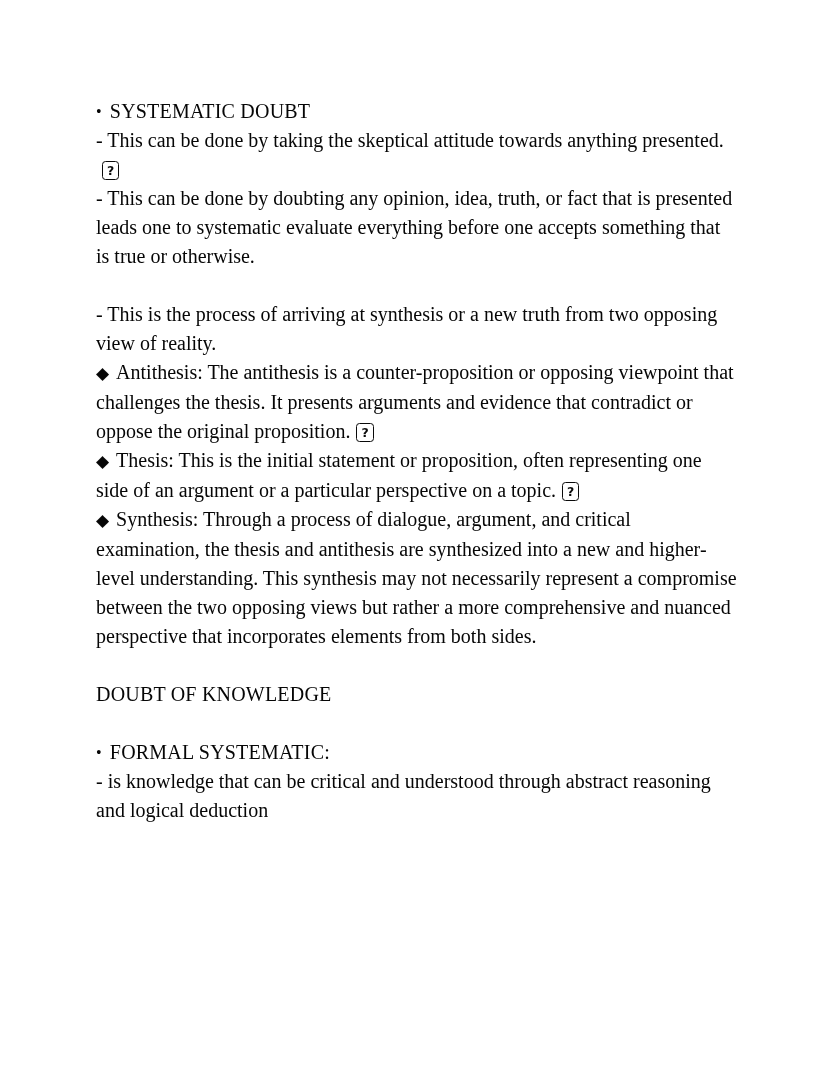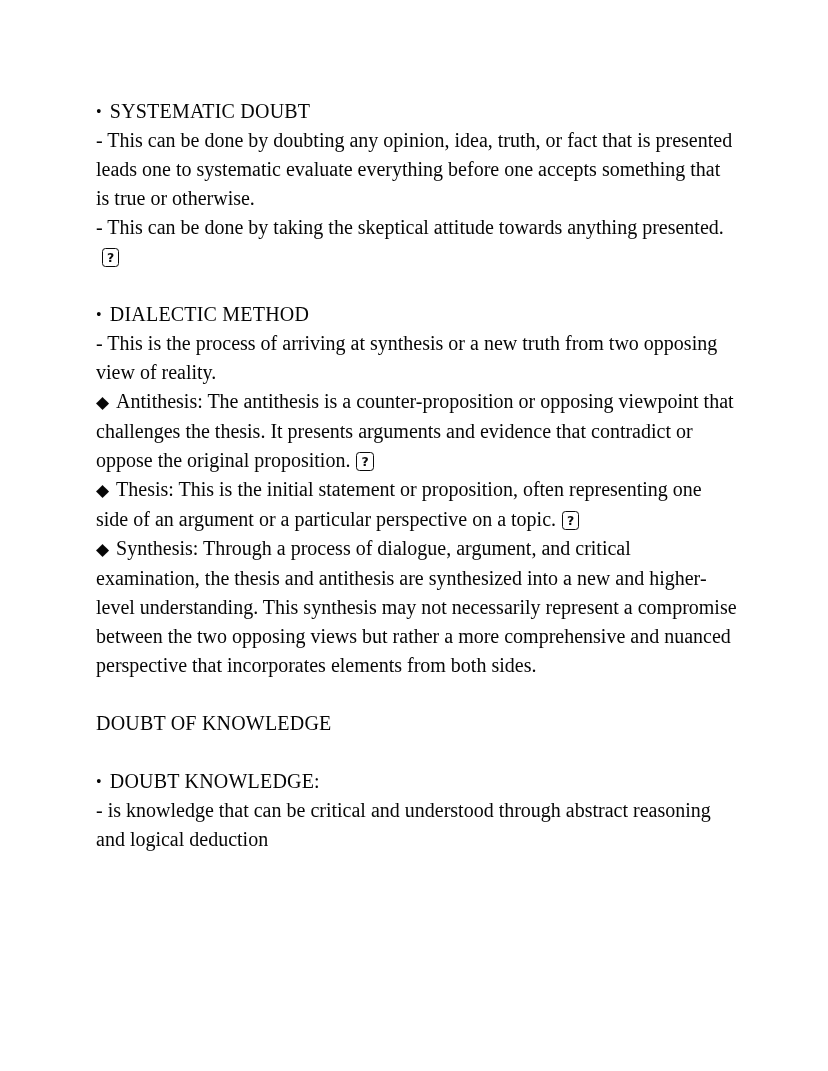--- a/index.html
+++ b/index.html
@@ -68,33 +68,32 @@
   }
 </style>
 </head>
 <body>
 
 <div class="page">
   <div class="content">
 
     <section class="block">
       <h2><span class="bullet">•</span><span>SYSTEMATIC DOUBT</span></h2>
+      <p><span>- This can be done by taking the skeptical attitude towards anything presented.</span><span class="tofu">?</span></p>
       <p><span>- This can be done by doubting any opinion, idea, truth, or fact that is presented leads one to systematic evaluate everything before one accepts something that is true or otherwise.</span></p>
-      <p><span>- This can be done by taking the skeptical attitude towards anything presented.</span><span class="tofu">?</span></p>
     </section>
 
     <section class="block">
-      <h2><span class="bullet">•</span><span>DIALECTIC METHOD</span></h2>
       <p><span>- This is the process of arriving at synthesis or a new truth from two opposing view of reality.</span></p>
       <p><span class="diamond">◆</span><span>Antithesis: The antithesis is a counter-proposition or opposing viewpoint that challenges the thesis. It presents arguments and evidence that contradict or oppose the original proposition.</span><span class="tofu">?</span></p>
       <p><span class="diamond">◆</span><span>Thesis: This is the initial statement or proposition, often representing one side of an argument or a particular perspective on a topic.</span><span class="tofu">?</span></p>
       <p><span class="diamond">◆</span><span>Synthesis: Through a process of dialogue, argument, and critical examination, the thesis and antithesis are synthesized into a new and higher-level understanding. This synthesis may not necessarily represent a compromise between the two opposing views but rather a more comprehensive and nuanced perspective that incorporates elements from both sides.</span></p>
     </section>
 
     <h2 class="block"><span>DOUBT OF KNOWLEDGE</span></h2>
 
     <section class="block">
-      <h2><span class="bullet">•</span><span>DOUBT KNOWLEDGE:</span></h2>
+      <h2><span class="bullet">•</span><span>FORMAL SYSTEMATIC:</span></h2>
       <p><span>- is knowledge that can be critical and understood through abstract reasoning and logical deduction</span></p>
     </section>
 
   </div>
 </div>
 
 </body></html>

